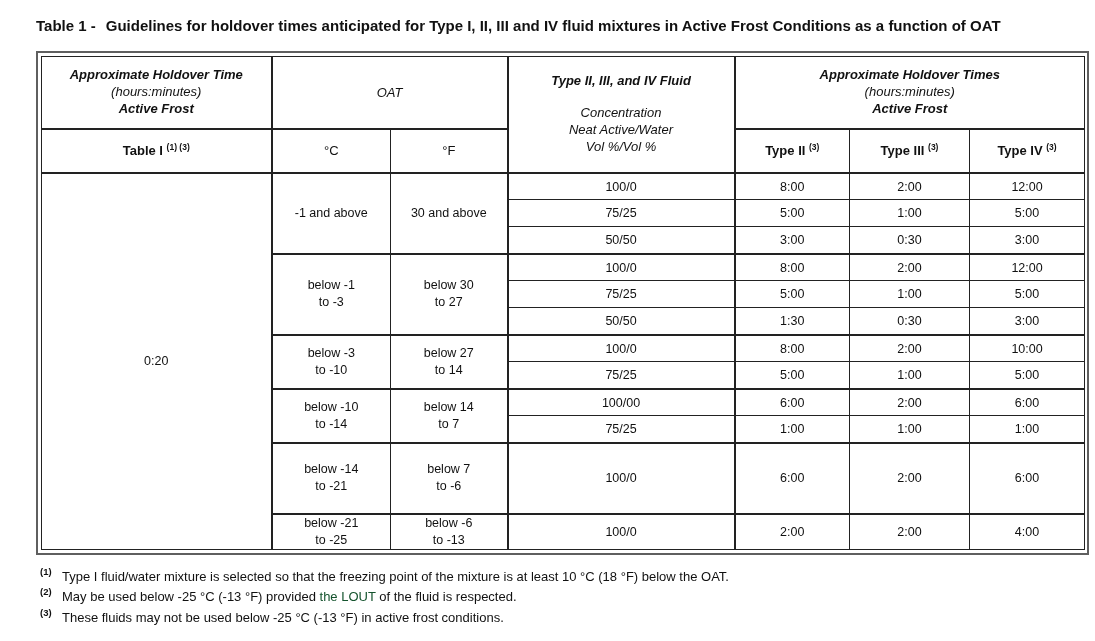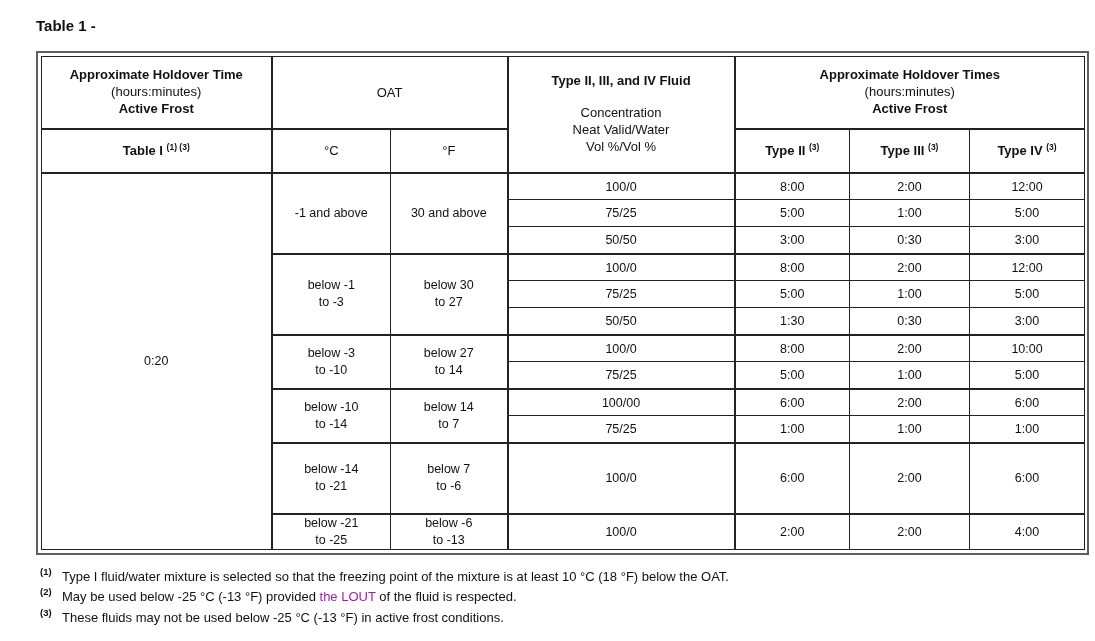--- a/index.html
+++ b/index.html
@@ -49,21 +49,21 @@
     vertical-align: middle;
     padding: 0 2px;
     font-size: 12.5px;
     font-weight: normal;
     background: #ffffff;
   }
   table.hot th { font-size: 13px; }
   .b   { font-weight: bold; }
   .bl  { border-left-width: 2px !important; }
   .gt  { border-top-width: 2px !important; }
-  tr.hA { height: 72px; }
+  tr.hA { height: 72px; font-style: italic; }
   tr.hB { height: 44px; }
   tr.r    { height: 27px; }
   tr.tall1 { height: 71px; }
   tr.tall2 { height: 31px; }
   .hsub { font-weight: normal; font-size: 13px; line-height: 1.3; text-align: center; }
   .hmain { font-weight: bold; font-size: 13px; line-height: 1.3; }
   .fluid-gap { height: 15px; }
   sup.hsup {
     font-size: 8.5px;
     font-weight: bold;
@@ -76,30 +76,31 @@
   .footnotes { margin-top: 13px; font-size: 13px; width: 1010px; padding-left: 4px; }
   .fn-row { display: flex; align-items: flex-start; margin-bottom: 3px; line-height: 1.35; }
   .fn-marker {
     font-size: 9.5px;
     font-weight: bold;
     flex: 0 0 22px;
     position: relative;
     top: -2px;
   }
   .fn-text { flex: 1; }
-  .link { color: #a21caf; }
+  .link { color: #14532d; }
 </style>
 </head>
 <body>
 
 <div class="page">
 
   <div class="title-block">
     <div class="title-line1">
       <span class="title-label">Table 1 -</span>
+      <span>Guidelines for holdover times anticipated for Type I, II, III and IV fluid mixtures in Active Frost Conditions as a function of OAT</span>
     </div>
   </div>
 
   <div class="table-wrap">
     <table class="hot">
       <colgroup>
         <col style="width:230px">
           <col style="width:119px">
           <col style="width:117px">
         <col style="width:227px">
@@ -113,21 +114,21 @@
           <th>
             <div class="hmain">Approximate Holdover Time</div>
             <div class="hsub">(hours:minutes)</div>
             <div class="hmain">Active Frost</div>
           </th>
           <th colspan="2" class="bl b">OAT</th>
           <th rowspan="2" class="bl">
             <div class="hmain">Type II, III, and IV Fluid</div>
             <div class="fluid-gap"></div>
             <div class="hsub">Concentration</div>
-            <div class="hsub">Neat Valid/Water</div>
+            <div class="hsub">Neat Active/Water</div>
             <div class="hsub">Vol %/Vol %</div>
           </th>
           <th colspan="3" class="bl">
             <div class="hmain">Approximate Holdover Times</div>
             <div class="hsub">(hours:minutes)</div>
             <div class="hmain">Active Frost</div>
           </th>
         </tr>
 
         <tr class="hB">

